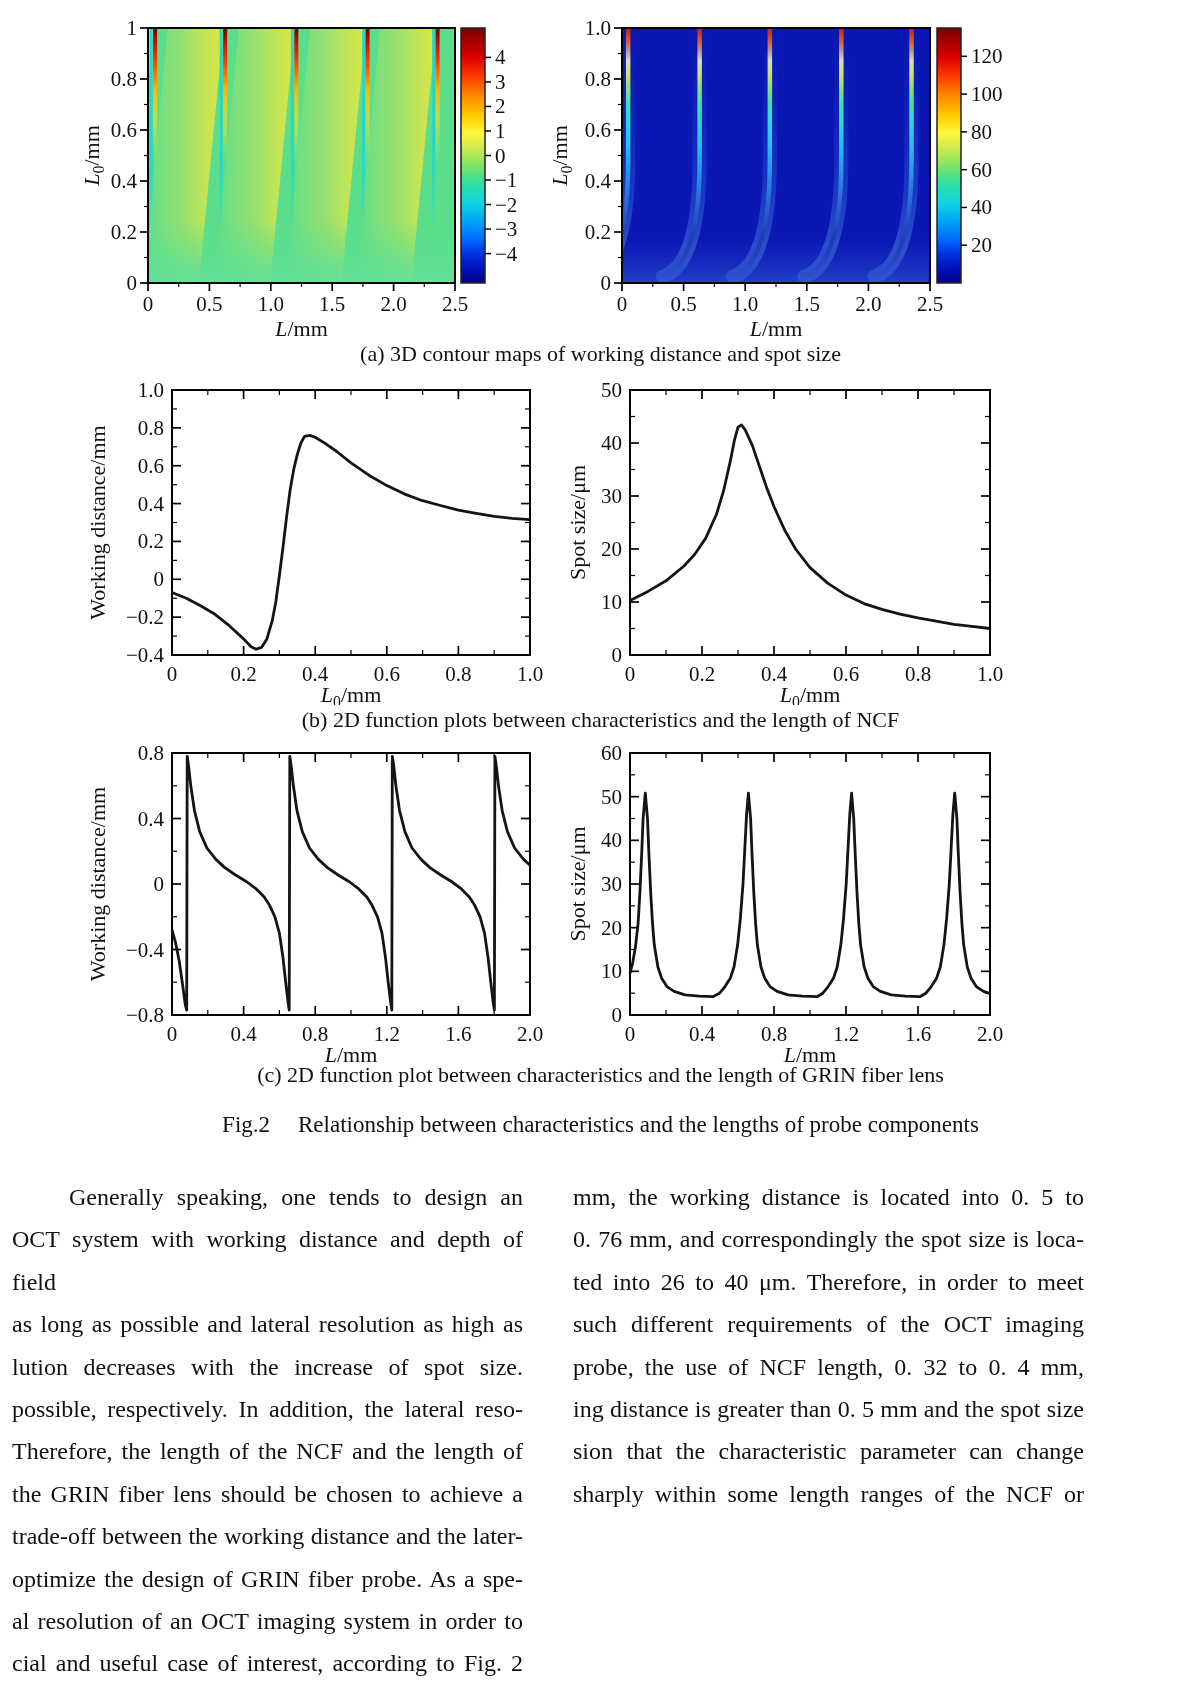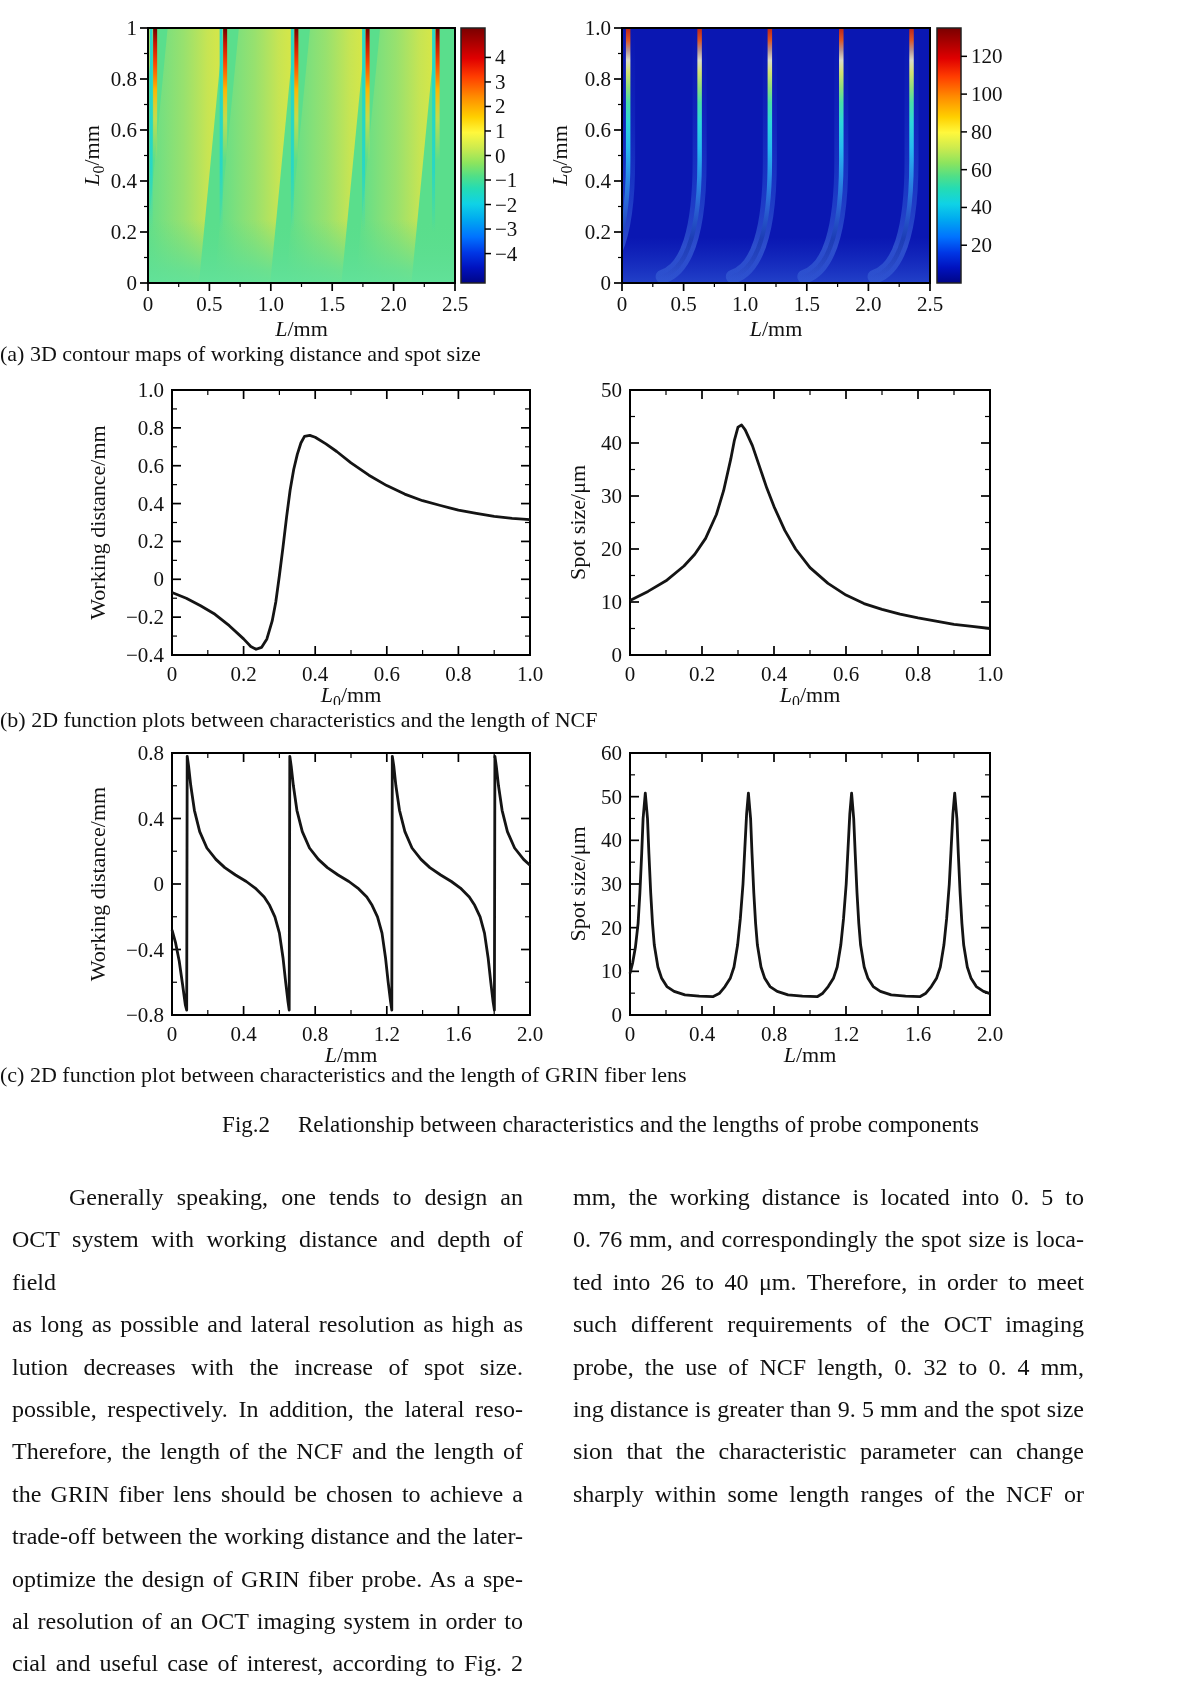--- a/index.html
+++ b/index.html
@@ -1,20 +1,20 @@
 <!DOCTYPE html>
 <html><head>
 <meta charset="utf-8">
 <style>
   html,body{margin:0;padding:0;background:#9a9a9a;}
   .page{position:relative;width:1201px;height:1694px;margin:0 auto;background:#ffffff;
         font-family:"Liberation Serif",serif;color:#111;overflow:hidden;}
   svg.chart{position:absolute;}
   svg text{font-family:"Liberation Serif",serif;fill:#111;}
-  .caption{position:absolute;left:0;width:100%;font-size:22px;color:#111;}
+  .caption{position:absolute;left:0;width:100%;text-align:center;font-size:22px;color:#111;}
   #cap-a{top:341px;}
   #cap-b{top:707px;}
   #cap-c{top:1062px;}
   .figcap{position:absolute;top:1112px;left:0;width:100%;text-align:center;font-size:23px;color:#111;font-family:Liberation Serif, serif;}
   .figcap .figlabel{margin-right:28px;}
   .body-text{position:absolute;left:12px;top:1176px;width:1072px;display:flex;gap:50px;}
   .col{width:511px;}
   .para{margin:0;}
   .line{font-size:24px;line-height:42.4px;text-align:justify;text-align-last:justify;}
   .line.endline{text-align-last:left;}
@@ -558,21 +558,21 @@
           <div class="line">(b) , when the NCF length ranges from 0. 32 to 0. 4</div>
         </div>
       </div>
     <div class="col">
         <div class="para">
           <div class="line">mm, the working distance is located into 0. 5 to</div>
           <div class="line">0. 76 mm, and correspondingly the spot size is loca-</div>
           <div class="line">ted into 26 to 40 μm. Therefore, in order to meet</div>
           <div class="line">such different requirements of the OCT imaging</div>
           <div class="line">probe, the use of NCF length, 0. 32 to 0. 4 mm,</div>
-          <div class="line">ing distance is greater than 9. 5 mm and the spot size</div>
+          <div class="line">ing distance is greater than 0. 5 mm and the spot size</div>
         </div>
         <div class="para">
           <div class="line">sion that the characteristic parameter can change</div>
           <div class="line">sharply within some length ranges of the NCF or</div>
         </div>
       </div>
   </div>
 
 </div>
 

